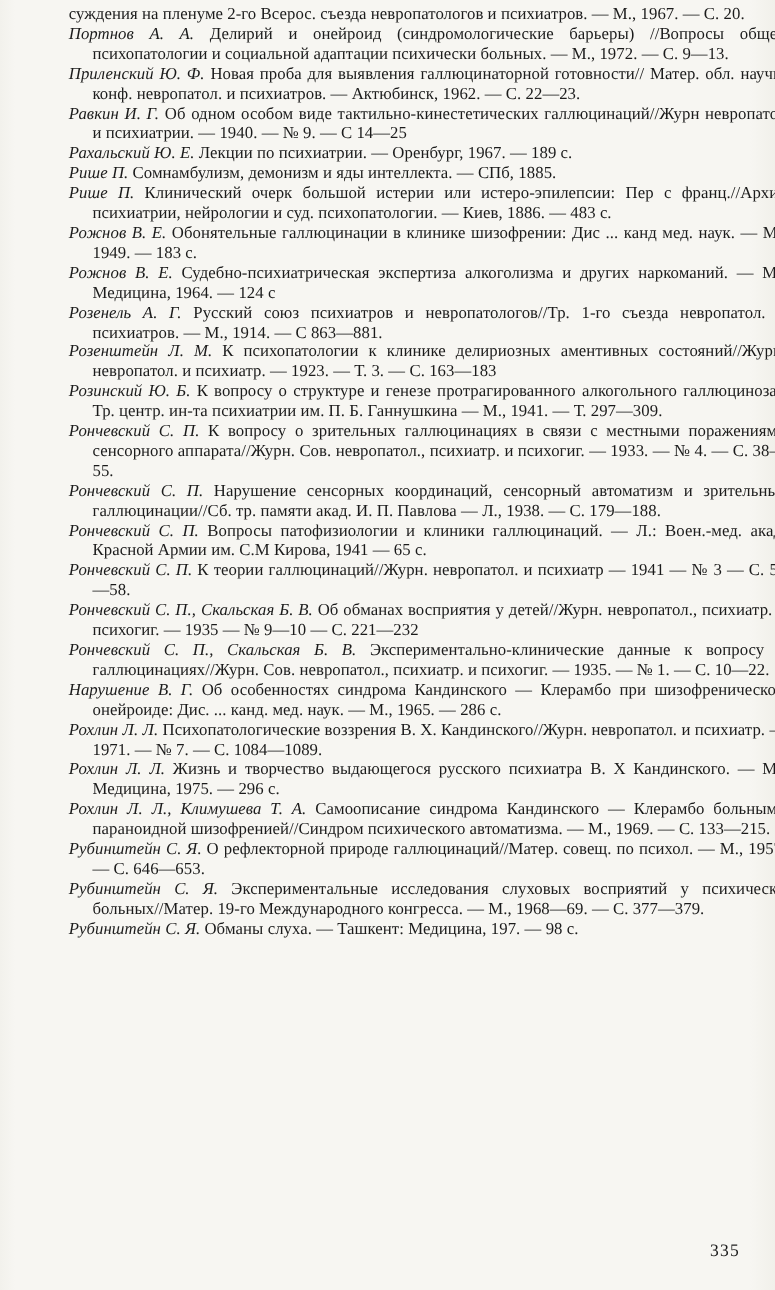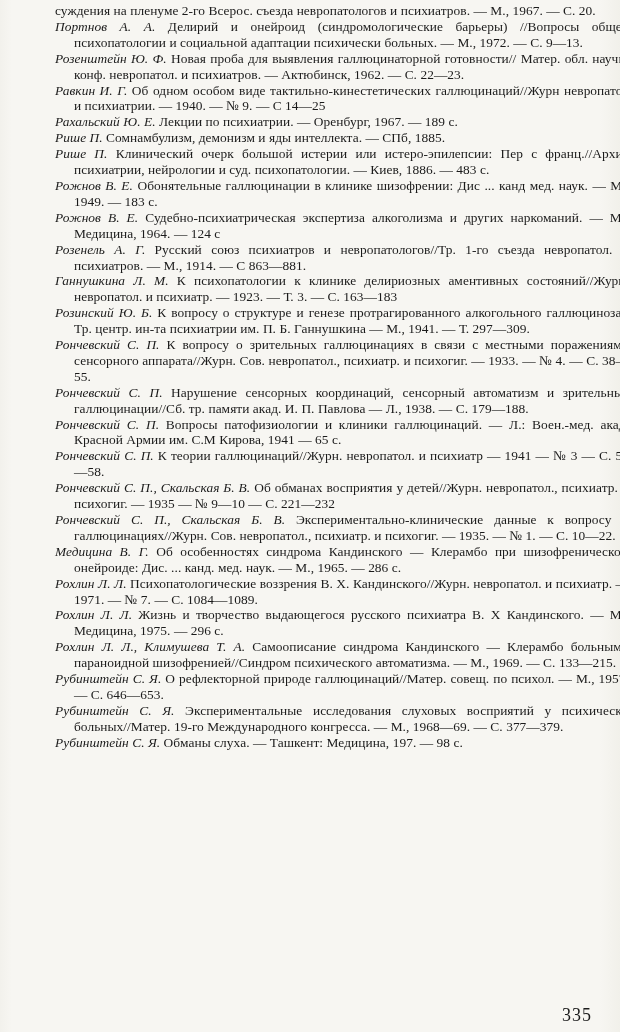--- a/index.html
+++ b/index.html
@@ -32,50 +32,50 @@
     text-align: justify;
     padding-left: 19px;
     text-indent: -19px;
     letter-spacing: 0.05px;
   }
   .entry i {
   }
   .page-number {
     position: absolute;
     right: 28px;
-    bottom: 8px;
-    font-size: 18px;
+    bottom: 22px;
+    font-size: 14px;
     letter-spacing: 1px;
     color: #1b1b1b;
   }
 </style>
 </head>
 <body>
 
 <div class="page">
   <div class="bibliography" id="bib-list">
       <div class="entry"><span>суждения на пленуме 2-го Всерос. съезда невропатологов и психиатров. — М., 1967. — С. 20.</span></div>
       <div class="entry"><i>Портнов А. А. </i><span>Делирий и онейроид (синдромологические барьеры) //Вопросы общей психопатологии и социальной адаптации психически больных. — М., 1972. — С. 9—13.</span></div>
-      <div class="entry"><i>Розенштейн Ю. Ф. </i><span>Новая проба для выявления галлюцинаторной готовности// Матер. обл. научн. конф. невропатол. и психиатров. — Актюбинск, 1962. — С. 22—23.</span></div>
+      <div class="entry"><i>Приленский Ю. Ф. </i><span>Новая проба для выявления галлюцинаторной готовности// Матер. обл. научн. конф. невропатол. и психиатров. — Актюбинск, 1962. — С. 22—23.</span></div>
       <div class="entry"><i>Равкин И. Г. </i><span>Об одном особом виде тактильно-кинестетических галлюцинаций//Журн невропатол и психиатрии. — 1940. — № 9. — С 14—25</span></div>
       <div class="entry"><i>Рахальский Ю. Е. </i><span>Лекции по психиатрии. — Оренбург, 1967. — 189 с.</span></div>
       <div class="entry"><i>Рише П. </i><span>Сомнамбулизм, демонизм и яды интеллекта. — СПб, 1885.</span></div>
       <div class="entry"><i>Рише П. </i><span>Клинический очерк большой истерии или истеро-эпилепсии: Пер с франц.//Архив психиатрии, нейрологии и суд. психопатологии. — Киев, 1886. — 483 с.</span></div>
       <div class="entry"><i>Рожнов В. Е. </i><span>Обонятельные галлюцинации в клинике шизофрении: Дис ... канд мед. наук. — М., 1949. — 183 с.</span></div>
       <div class="entry"><i>Рожнов В. Е. </i><span>Судебно-психиатрическая экспертиза алкоголизма и других наркоманий. — М.: Медицина, 1964. — 124 с</span></div>
       <div class="entry"><i>Розенель А. Г. </i><span>Русский союз психиатров и невропатологов//Тр. 1-го съезда невропатол. и психиатров. — М., 1914. — С 863—881.</span></div>
-      <div class="entry"><i>Ганнушкина Л. М. </i><span>К психопатологии к клинике делириозных аментивных состояний//Журн. невропатол. и психиатр. — 1923. — Т. 3. — С. 163—183</span></div>
+      <div class="entry"><i>Розенштейн Л. М. </i><span>К психопатологии к клинике делириозных аментивных состояний//Журн. невропатол. и психиатр. — 1923. — Т. 3. — С. 163—183</span></div>
       <div class="entry"><i>Розинский Ю. Б. </i><span>К вопросу о структуре и генезе протрагированного алкогольного галлюциноза//Тр. центр. ин-та психиатрии им. П. Б. Ганнушкина — М., 1941. — Т. 297—309.</span></div>
       <div class="entry"><i>Рончевский С. П. </i><span>К вопросу о зрительных галлюцинациях в связи с местными поражениями сенсорного аппарата//Журн. Сов. невропатол., психиатр. и психогиг. — 1933. — № 4. — С. 38—55.</span></div>
       <div class="entry"><i>Рончевский С. П. </i><span>Нарушение сенсорных координаций, сенсорный автоматизм и зрительные галлюцинации//Сб. тр. памяти акад. И. П. Павлова — Л., 1938. — С. 179—188.</span></div>
       <div class="entry"><i>Рончевский С. П. </i><span>Вопросы патофизиологии и клиники галлюцинаций. — Л.: Воен.-мед. акад. Красной Армии им. С.М Кирова, 1941 — 65 с.</span></div>
       <div class="entry"><i>Рончевский С. П. </i><span>К теории галлюцинаций//Журн. невропатол. и психиатр — 1941 — № 3 — С. 53—58.</span></div>
       <div class="entry"><i>Рончевский С. П., Скальская Б. В. </i><span>Об обманах восприятия у детей//Журн. невропатол., психиатр. и психогиг. — 1935 — № 9—10 — С. 221—232</span></div>
       <div class="entry"><i>Рончевский С. П., Скальская Б. В. </i><span>Экспериментально-клинические данные к вопросу о галлюцинациях//Журн. Сов. невропатол., психиатр. и психогиг. — 1935. — № 1. — С. 10—22.</span></div>
-      <div class="entry"><i>Медицина В. Г. </i><span>Об особенностях синдрома Кандинского — Клерамбо при шизофреническом онейроиде: Дис. ... канд. мед. наук. — М., 1965. — 286 с.</span></div>
+      <div class="entry"><i>Нарушение В. Г. </i><span>Об особенностях синдрома Кандинского — Клерамбо при шизофреническом онейроиде: Дис. ... канд. мед. наук. — М., 1965. — 286 с.</span></div>
       <div class="entry"><i>Рохлин Л. Л. </i><span>Психопатологические воззрения В. Х. Кандинского//Журн. невропатол. и психиатр. — 1971. — № 7. — С. 1084—1089.</span></div>
       <div class="entry"><i>Рохлин Л. Л. </i><span>Жизнь и творчество выдающегося русского психиатра В. Х Кандинского. — М.: Медицина, 1975. — 296 с.</span></div>
       <div class="entry"><i>Рохлин Л. Л., Климушева Т. А. </i><span>Самоописание синдрома Кандинского — Клерамбо больными параноидной шизофренией//Синдром психического автоматизма. — М., 1969. — С. 133—215.</span></div>
       <div class="entry"><i>Рубинштейн С. Я. </i><span>О рефлекторной природе галлюцинаций//Матер. совещ. по психол. — М., 1957. — С. 646—653.</span></div>
       <div class="entry"><i>Рубинштейн С. Я. </i><span>Экспериментальные исследования слуховых восприятий у психически больных//Матер. 19-го Международного конгресса. — М., 1968—69. — С. 377—379.</span></div>
       <div class="entry"><i>Рубинштейн С. Я. </i><span>Обманы слуха. — Ташкент: Медицина, 197. — 98 с.</span></div>
     </div>
   <div class="page-number">335</div>
 </div>
 

